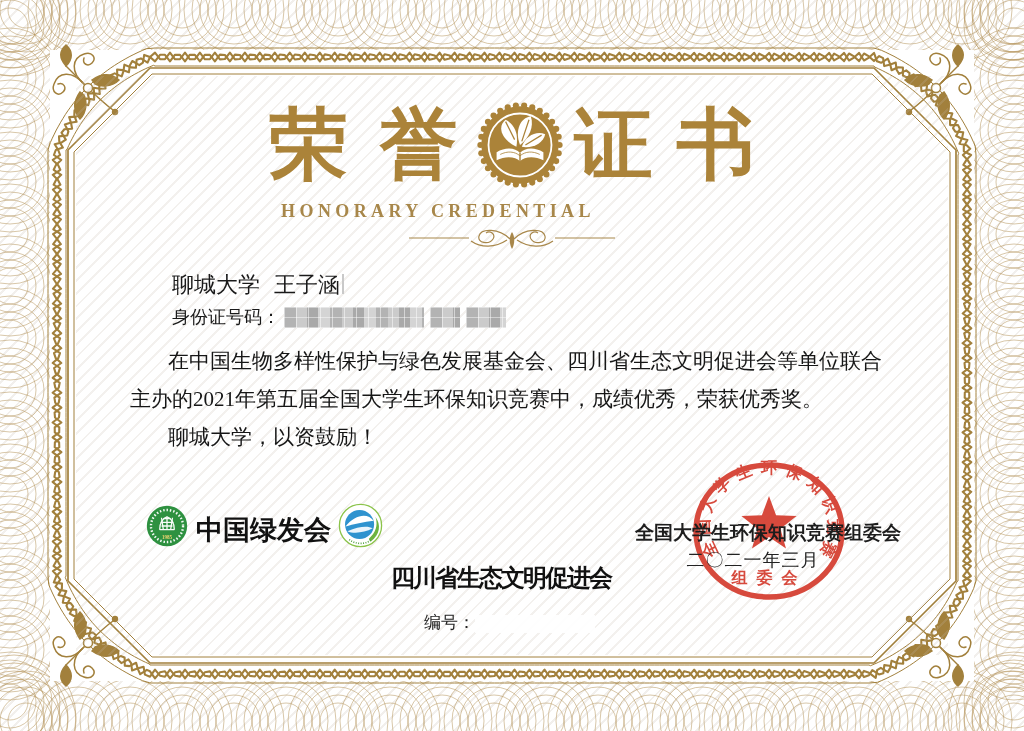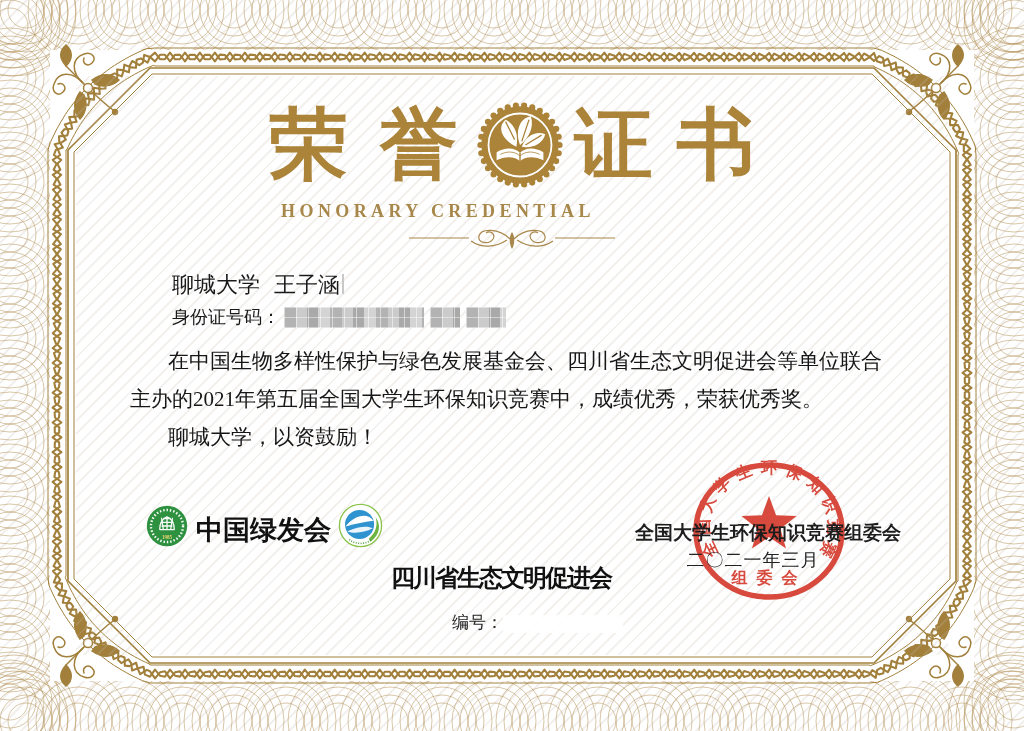--- a/index.html
+++ b/index.html
@@ -37,21 +37,21 @@
   .bl1{left:168px;top:347px;}
   .bl2{left:130px;top:385px;text-align:right;}
   .bl3{left:168px;top:423px;}
   .org1-logo{left:145px;top:504px;width:44px;height:44px;}
   .org1-name{left:196px;top:512px;font-family:"Liberation Sans","DejaVu Sans",sans-serif;font-weight:900;font-size:27px;color:#111;}
   .org2-logo{left:338px;top:503px;width:45px;height:45px;}
   .org2-name{left:391px;top:514px;font-family:Liberation Sans, sans-serif;font-weight:900;font-size:24px;letter-spacing:-2px;color:#111;margin-top:48px;}
   .seal-svg{left:688px;top:458px;}
   .overlay-committee{left:618px;top:520px;width:300px;text-align:center;font-size:19px;font-weight:700;color:#1d1d1d;white-space:nowrap;}
   .overlay-date{left:653px;top:548px;width:200px;text-align:center;font-size:18px;letter-spacing:1px;color:#222;}
-  .serial{left:424px;top:611px;font-size:17px;color:#222;margin-left:28px;}
+  .serial{left:424px;top:611px;font-size:17px;color:#222;}
   .serial-blank{display:inline-block;width:120px;height:18px;background:rgba(255,255,255,0.9);vertical-align:middle;}
 </style>
 </head>
 <body>
 
 <div class="page">
 
   <svg id="frame" width="1024" height="731" viewBox="0 0 1024 731">
       <circle cx="26" cy="10" r="18" fill="none" stroke="#b5935a" stroke-width="0.7" opacity="0.75"></circle>
       <circle cx="26" cy="10" r="26" fill="none" stroke="#b5935a" stroke-width="0.7" opacity="0.75"></circle>

